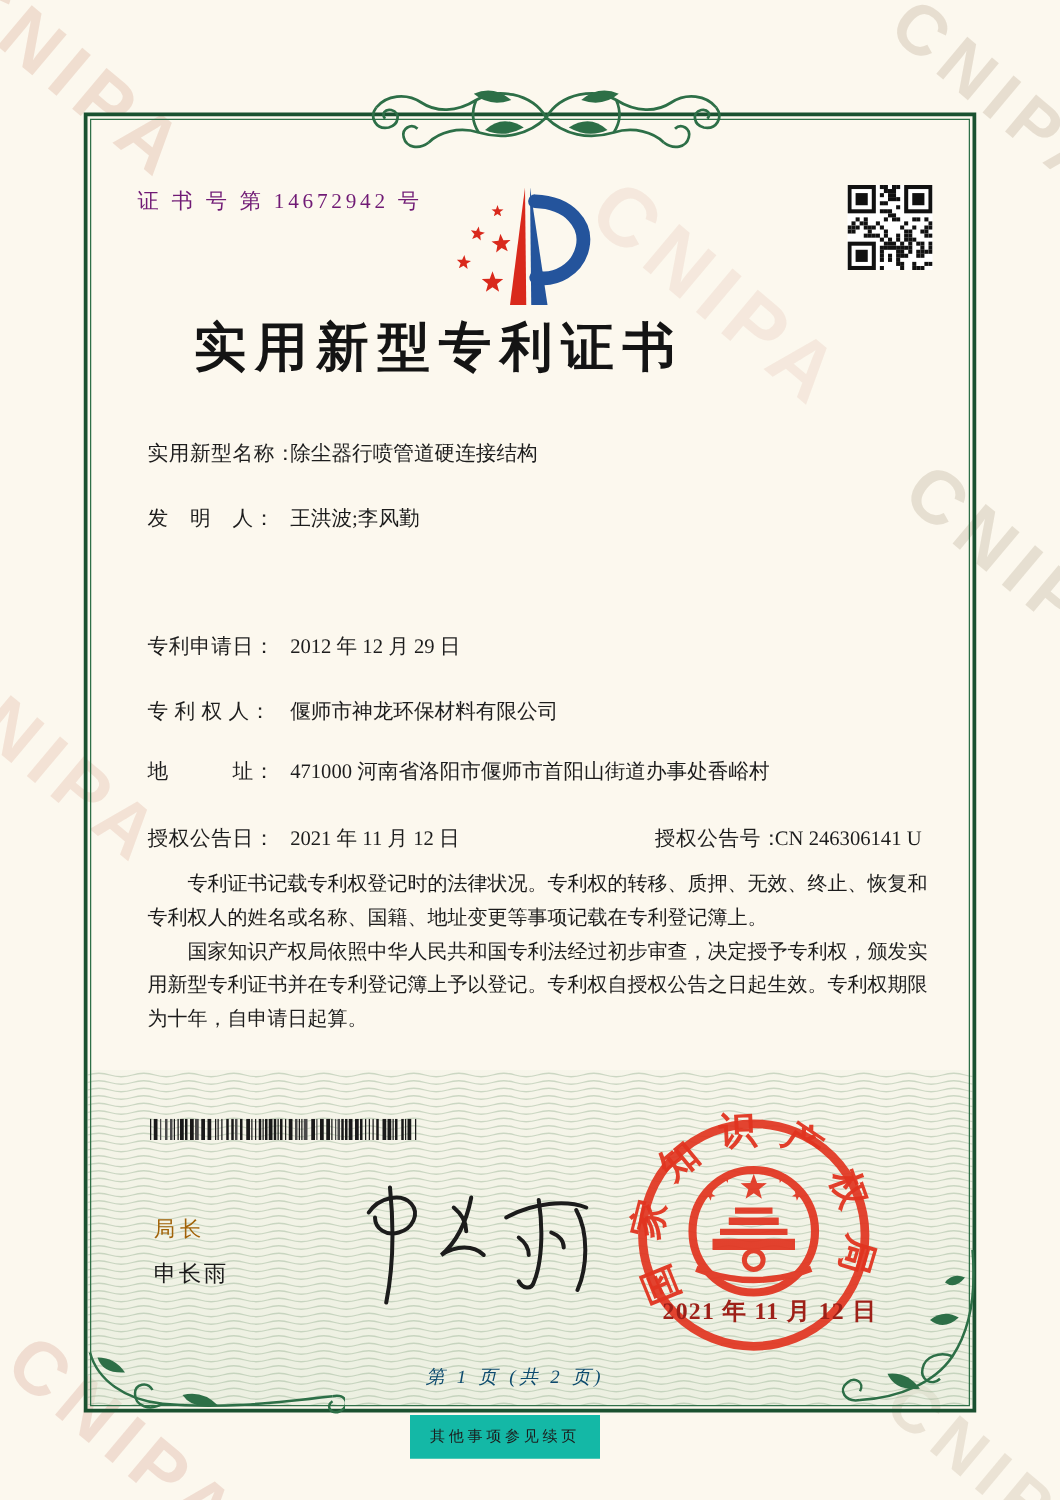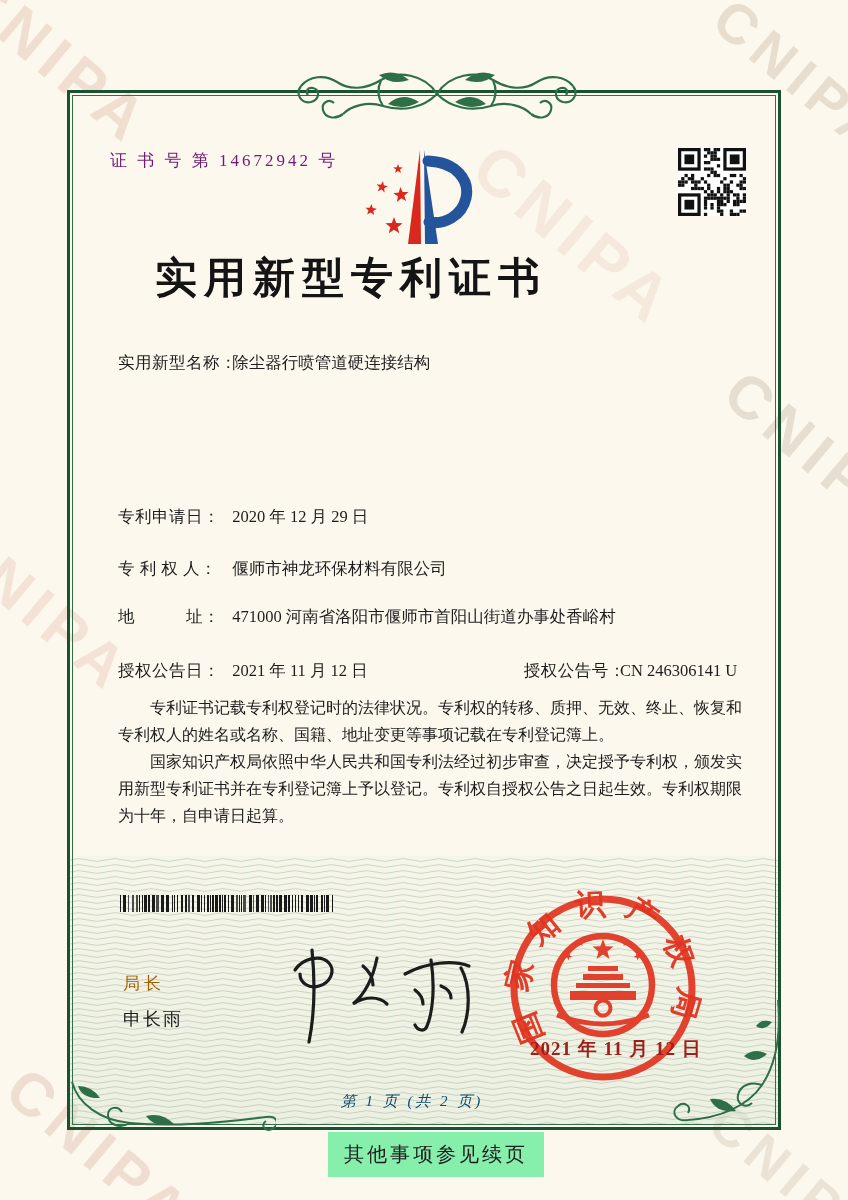--- a/index.html
+++ b/index.html
@@ -41,22 +41,22 @@
   .sig{position:absolute;left:265px;top:938px;width:230px;height:118px;z-index:5;}
 
   .seal{position:absolute;left:500px;top:882px;width:210px;height:212px;z-index:6;}
   .seal-text{font-size:30px;font-weight:bold;letter-spacing:17px;fill:#e13420;opacity:.95;
              font-family:"Liberation Serif","DejaVu Serif",serif;}
   .seal-date{position:absolute;left:530px;top:1036px;z-index:7;font-size:19px;font-weight:bold;
              color:#9e2018;letter-spacing:1px;white-space:nowrap;}
 
   .page-no{position:absolute;left:67px;top:1092px;width:690px;z-index:5;text-align:center;
            font-size:15px;letter-spacing:3px;color:#0c4a6e;font-style:italic;}
-  .note{position:absolute;left:328px;top:1132px;z-index:5;background:#86efac;padding:9px 16px;
-        font-size:20px;letter-spacing:3px;color:#1c1c1c;}
+  .note{position:absolute;left:328px;top:1132px;z-index:5;background:#14b8a6;padding:9px 16px;
+        font-size:12px;letter-spacing:3px;color:#1c1c1c;}
 </style>
 </head>
 <body>
 
 <div class="page">
 
   <div id="wm-layer">
       <span class="wm" style="left: 55px; top: 58px; font-size: 62px; color: rgba(225, 186, 168, 0.42);">CNIPA</span>
       <span class="wm" style="left: 802px; top: 78px; font-size: 56px; color: rgba(208, 194, 175, 0.48);">CNIPA</span>
       <span class="wm" style="left: 575px; top: 235px; font-size: 66px; color: rgba(233, 203, 188, 0.34);">CNIPA</span>
@@ -255,23 +255,27 @@
 <rect x="3.238095238095238" y="48.57142857142857" width="16.19047619047619" height="16.19047619047619" fill="#fff"></rect>
 <rect x="6.476190476190476" y="51.80952380952381" width="9.714285714285715" height="9.714285714285715" fill="#111"></rect>
     </svg>
 
   <div class="title">实用新型专利证书</div>
 
   <div class="frow" style="top:352px">
     <span class="lab">实用新型名称：</span>
     <span class="val">除尘器行喷管道硬连接结构</span>
   </div>
+  <div class="frow" style="top:404px">
+    <span class="lab">发　明　人：</span>
+    <span class="val">王洪波;李风勤</span>
+  </div>
   <div class="frow" style="top:506px">
     <span class="lab">专利申请日：</span>
-    <span class="val">2020 年 12 月 29 日</span>
+    <span class="val">2012 年 12 月 29 日</span>
   </div>
   <div class="frow" style="top:558px">
     <span class="lab">专 利 权 人：</span>
     <span class="val">偃师市神龙环保材料有限公司</span>
   </div>
   <div class="frow" style="top:606px">
     <span class="lab">地　　　址：</span>
     <span class="val">471000 河南省洛阳市偃师市首阳山街道办事处香峪村</span>
   </div>
   <div class="frow" style="top:660px">

